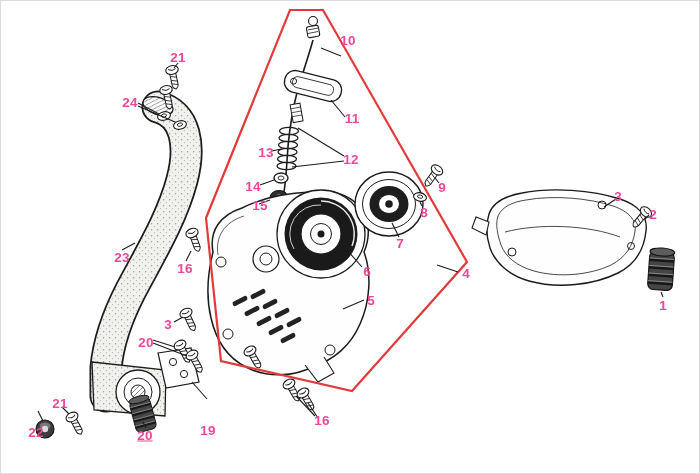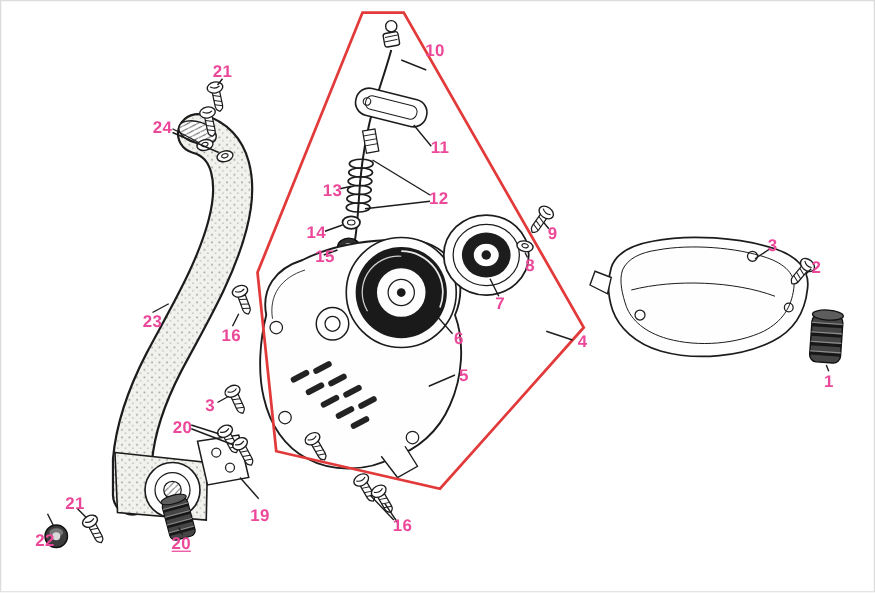--- a/index.html
+++ b/index.html
@@ -237,21 +237,21 @@
       <div class="part-label" style="left: 400px; top: 243px;">7</div>
       <div class="part-label" style="left: 367px; top: 271px;">6</div>
       <div class="part-label" style="left: 371px; top: 300px;">5</div>
       <div class="part-label" style="left: 466px; top: 273px;">4</div>
       <div class="part-label" style="left: 618px; top: 196px;">3</div>
       <div class="part-label" style="left: 653px; top: 214px;">2</div>
       <div class="part-label" style="left: 663px; top: 305px;">1</div>
       <div class="part-label" style="left: 185px; top: 268px;">16</div>
       <div class="part-label" style="left: 168px; top: 324px;">3</div>
       <div class="part-label" style="left: 146px; top: 342px;">20</div>
-      <div class="part-label" style="left: 208px; top: 412px;">19</div>
+      <div class="part-label" style="left: 208px; top: 430px;">19</div>
       <div class="part-label" style="left: 145px; top: 435px; text-decoration: underline;">20</div>
       <div class="part-label" style="left: 178px; top: 57px;">21</div>
       <div class="part-label" style="left: 130px; top: 102px;">24</div>
       <div class="part-label" style="left: 122px; top: 257px; text-align: right;">23</div>
       <div class="part-label" style="left: 36px; top: 392px; margin-top: 40px;">22</div>
       <div class="part-label" style="left: 60px; top: 403px;">21</div>
       <div class="part-label" style="left: 322px; top: 420px;">16</div>
     </div>
 </div>
 

